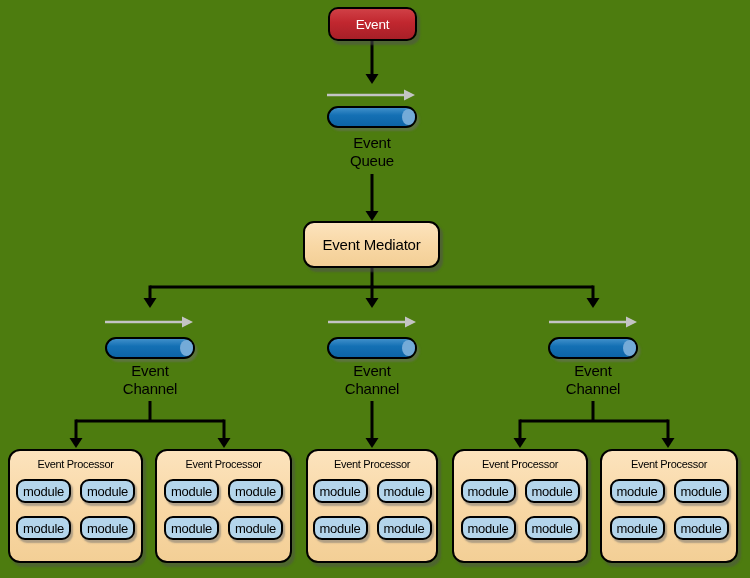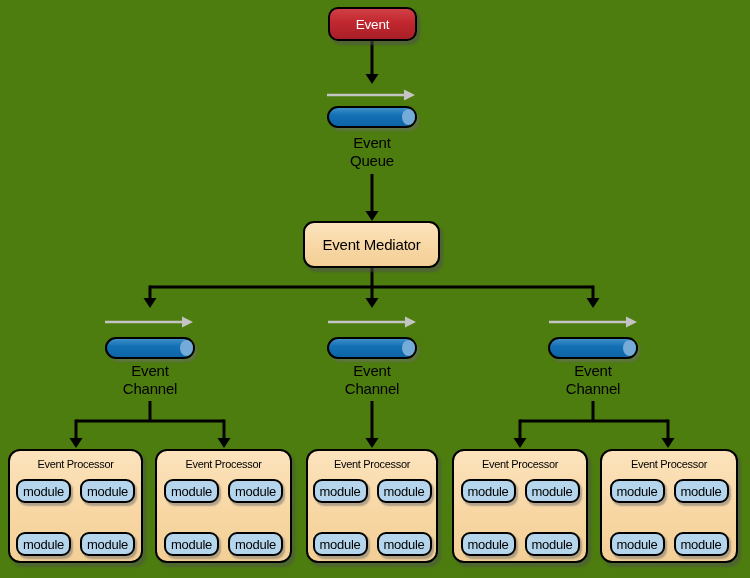--- a/index.html
+++ b/index.html
@@ -44,21 +44,21 @@
   }
 
   .processor {
     position:absolute; top:449px; height:114px; z-index:2; box-sizing:border-box;
     border:2.5px solid #000; border-radius:12px;
     background:linear-gradient(180deg,#fce3bd 0%, var(--panel_tan,#f8d7a4) 55%, #f3cf96 100%);
     box-shadow:3px 3.5px 2px rgba(80,80,80,0.5);
     display:flex; flex-direction:column; align-items:center; padding-top:7px;
   }
   .processor-title { font-size:11px; letter-spacing:-0.3px; }
-  .module-grid { display:grid; grid-template-columns:repeat(2,55px); gap:29px 9px; margin-top:9px; }
+  .module-grid { display:grid; grid-template-columns:repeat(2,55px); gap:13px 9px; margin-top:9px; }
   .module {
     height:24px; box-sizing:border-box; border:2.5px solid #000; border-radius:9px;
     background:var(--module_blue,#b4d5eb);
     display:flex; align-items:center; justify-content:center;
     font-size:13px; letter-spacing:-0.3px;
     box-shadow:2px 2.5px 1.5px rgba(110,110,110,0.5);
   }
 </style>
 </head>
 <body>

